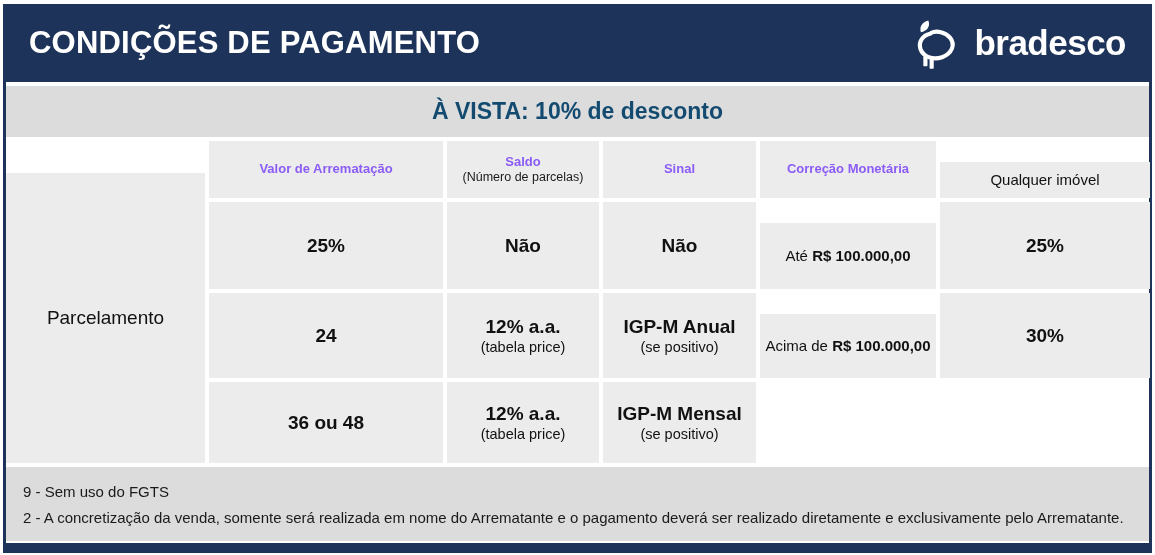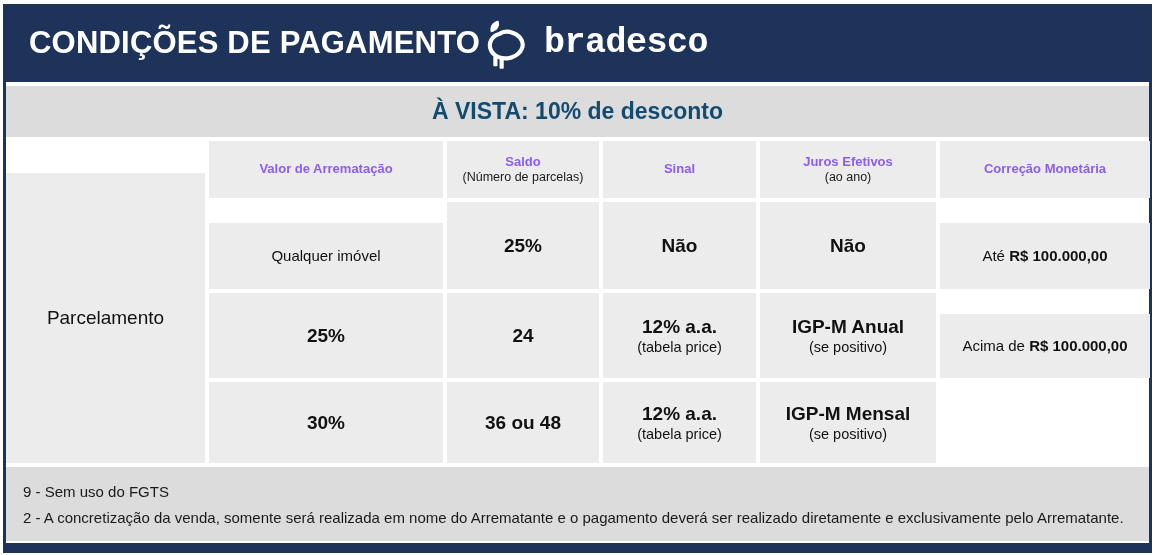--- a/index.html
+++ b/index.html
@@ -10,27 +10,27 @@
     color:#111;
   }
   
   .side-left  { position:absolute; left:3px;  top:4px; width:3px; height:549px; }
   .side-right { position:absolute; right:3px; top:4px; width:3px; height:549px; }
   .bottom-bar { position:absolute; left:3px; right:3px; top:543px; height:10px; }
 
   
   .header {
     position:absolute; left:3px; right:3px; top:4px; height:78px;
-    display:flex; align-items:center; 
+    display:flex; align-items:center; justify-content:space-between;
     padding:0 26px; box-sizing:border-box;
   }
   .page-title {
     color:#fff; font-size:31px; font-weight:700; letter-spacing:0.2px;
   }
-  .brand { display:flex; align-items:center; gap:14px;font-family:Liberation Mono, monospace; }
+  .brand { display:flex; align-items:center; gap:14px; }
   .brand-icon svg { display:block; }
   .brand-name { color:#fff; font-size:35px; font-weight:700; letter-spacing:-0.5px; }
 
   
   .banner {
     position:absolute; left:6px; right:6px; top:86px; height:51px;
     background:#dcdcdc; display:flex; align-items:center; justify-content:center;
   }
   .banner-text { color:#134a70; font-size:23px; font-weight:700; }
 
@@ -104,24 +104,20 @@
     </div>
     <div class="cell">
       <span class="col-label">Saldo</span>
       <span class="col-sub">(Número de parcelas)</span>
     </div>
     <div class="cell">
       <span class="col-label">Sinal</span>
 
     </div>
     <div class="cell">
-      <span class="col-label">Juros Efetivos</span>
-      <span class="col-sub">(ao ano)</span>
-    </div>
-    <div class="cell">
       <span class="col-label">Correção Monetária</span>
 
     </div>
 
     <div class="cell name-cell">
       <span><span>Qualquer imóvel</span></span>
     </div>
     <div class="cell">
       <span class="val-main">25%</span>
 

